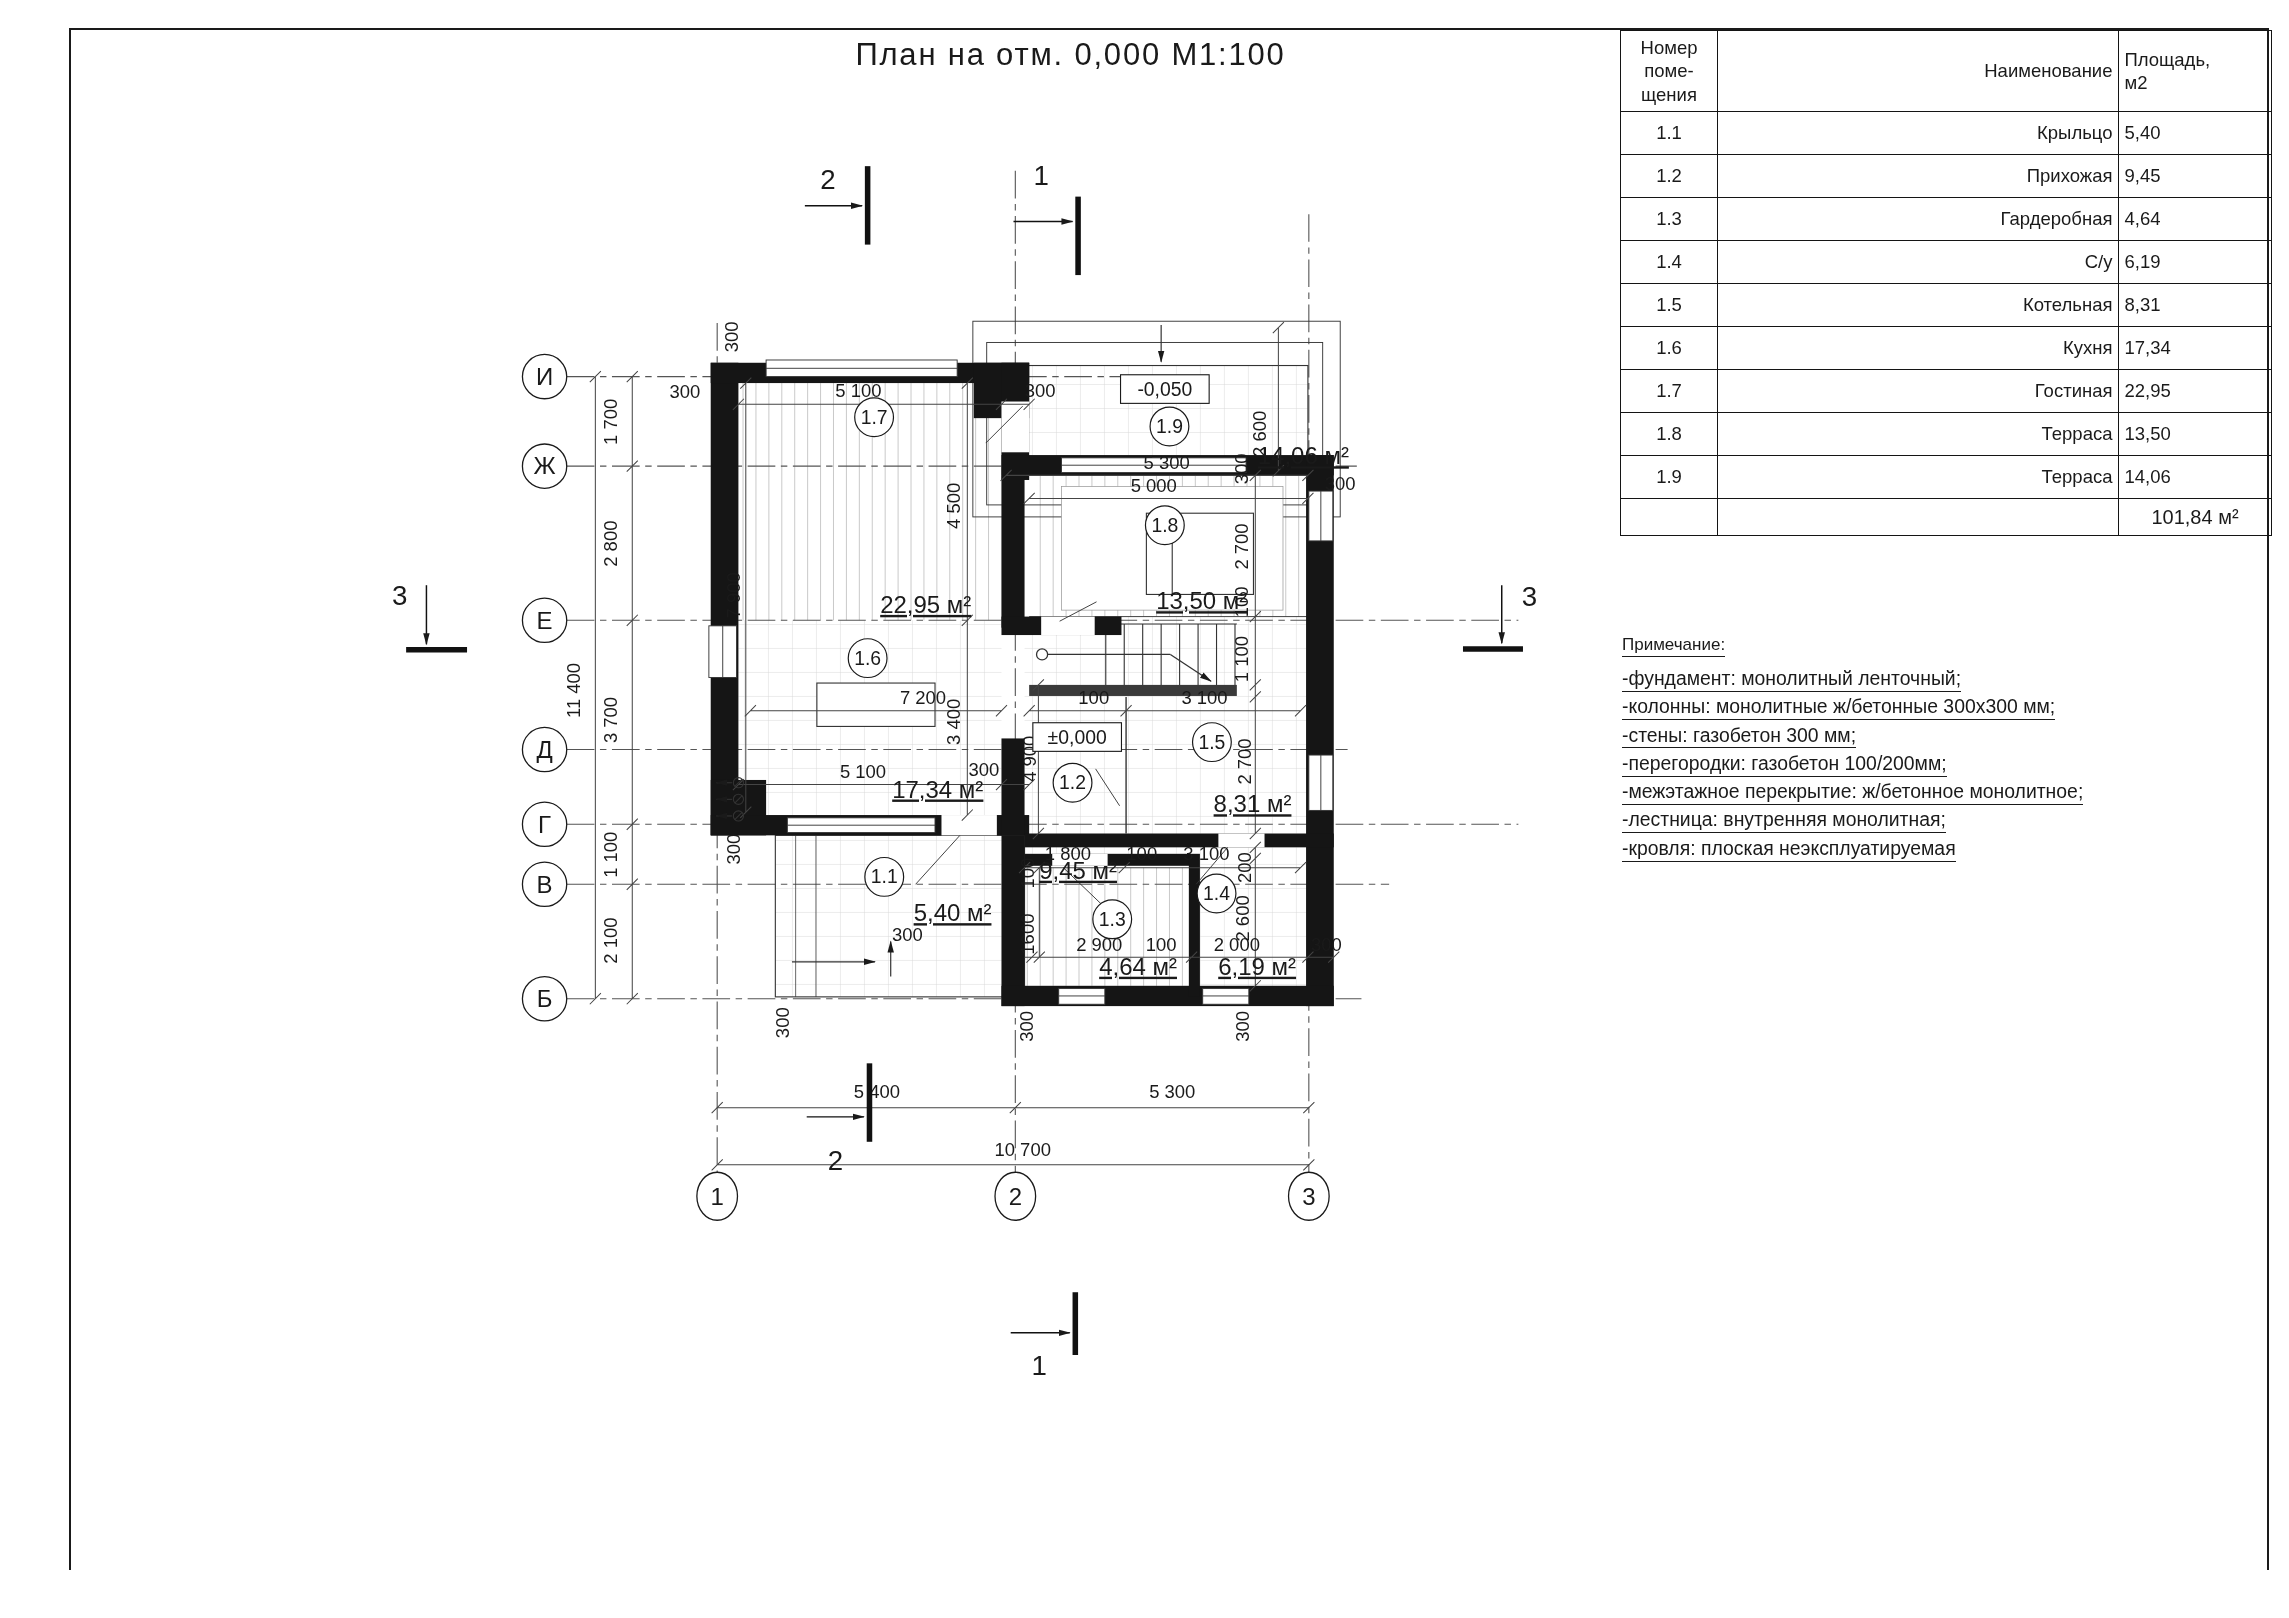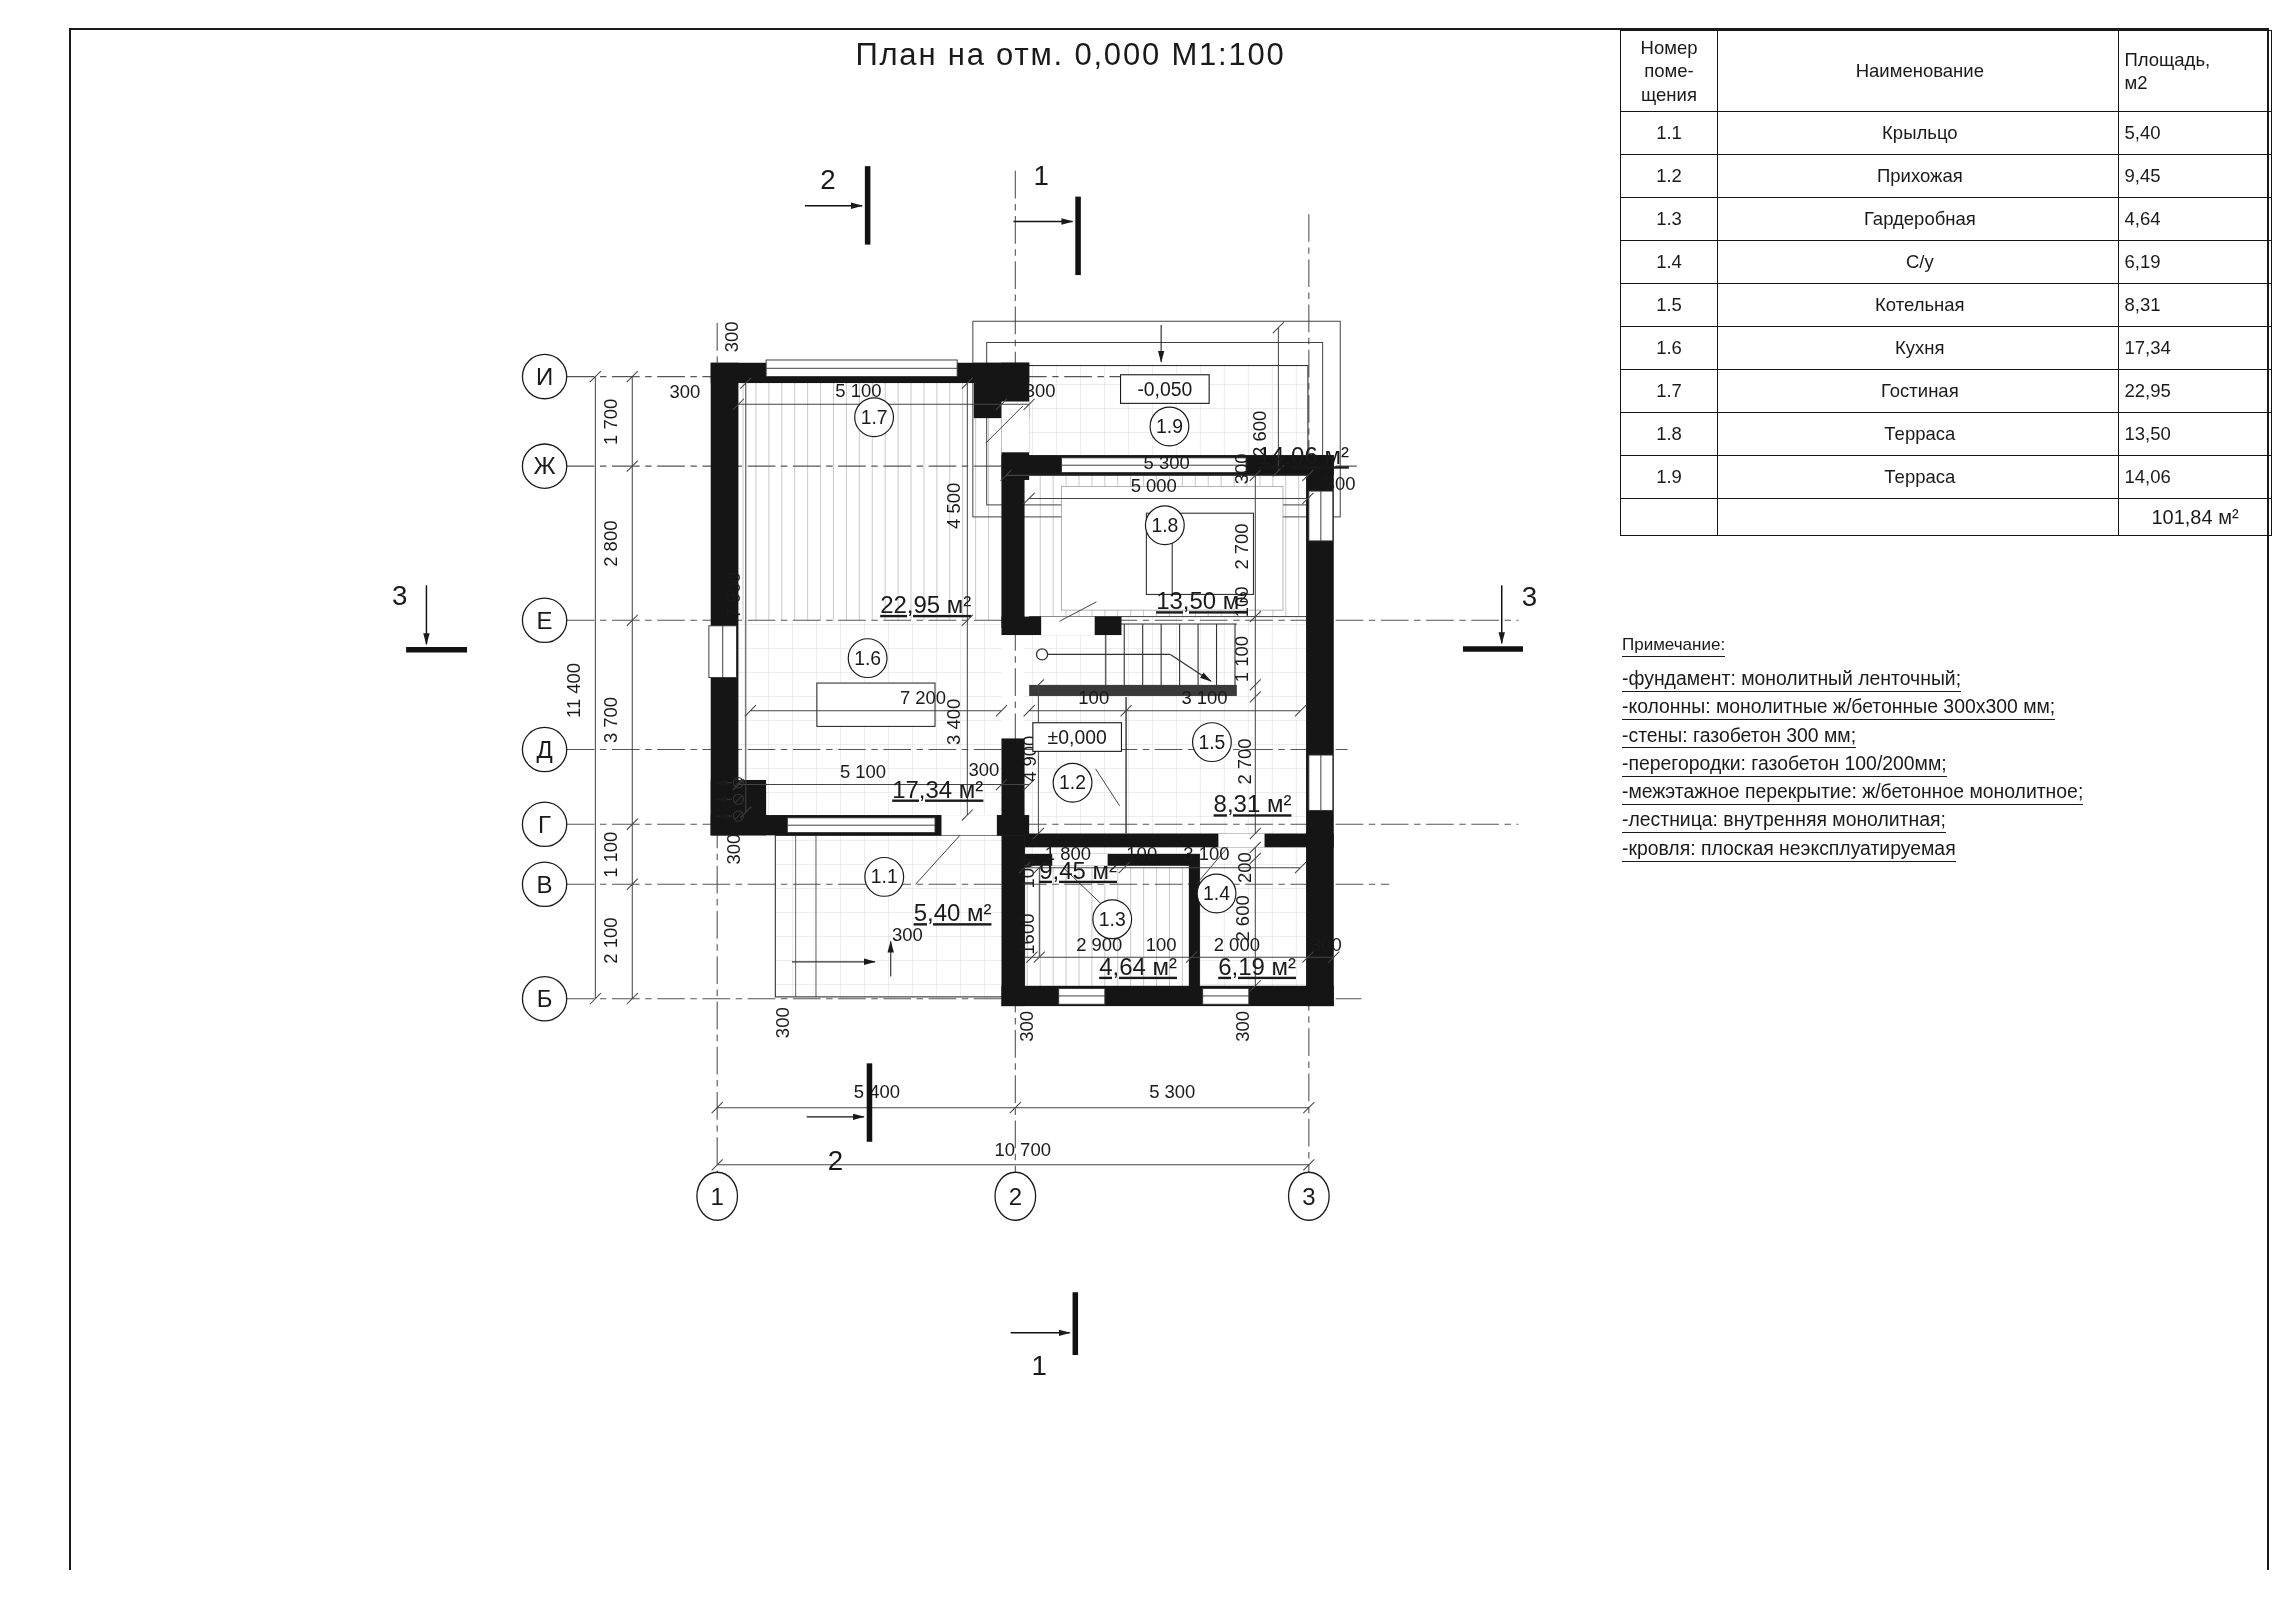--- a/index.html
+++ b/index.html
@@ -7,21 +7,21 @@
   #frame{position:absolute;left:69px;top:28px;width:2200px;height:1574px;border:2.8px solid #1a1a1a;box-sizing:border-box;}
   #title{position:absolute;left:729px;top:37px;width:683px;text-align:center;font-size:31px;letter-spacing:1.8px;white-space:nowrap;}
   #plansvg{position:absolute;left:0;top:0;}
   
   #spec{position:absolute;left:1620px;top:30px;width:651px;border-collapse:collapse;table-layout:fixed;}
   #spec td,#spec th{border:1.8px solid #141414;font-weight:normal;font-size:18.5px;padding:0 5.5px;box-sizing:border-box;overflow:hidden;}
   #spec .ttl{border:2.8px solid #141414;height:78px;font-size:20px;text-align:center;}
   #spec .hdr{height:81px;text-align:center;white-space:pre-line;line-height:1.25;}
   #spec .r{height:43px;}
   #spec .num{text-align:center;width:97px;}
-  #spec .nm{text-align:center;width:401px;padding-left:9.2px;}
+  #spec .nm{text-align:right;width:401px;padding-left:9.2px;}
   #spec .ar{text-align:left;width:153px;}
   #spec .tot{height:37px;text-align:center;font-size:20px;}
   
   #notes{position:absolute;left:1622px;top:635px;width:609px;}
   #notes .nh{font-size:17px;margin-bottom:13px;display:inline-block;}
   #notes .nh span{border-bottom:1.8px solid #1a1a1a;padding-bottom:1.8px;}
   #notes .ni{font-size:19.4px;line-height:20px;margin-bottom:8.3px;}
   #notes .ni span{border-bottom:1.4px solid #1a1a1a;padding-bottom:1.8px;white-space:nowrap;}
 </style>
 </head>

